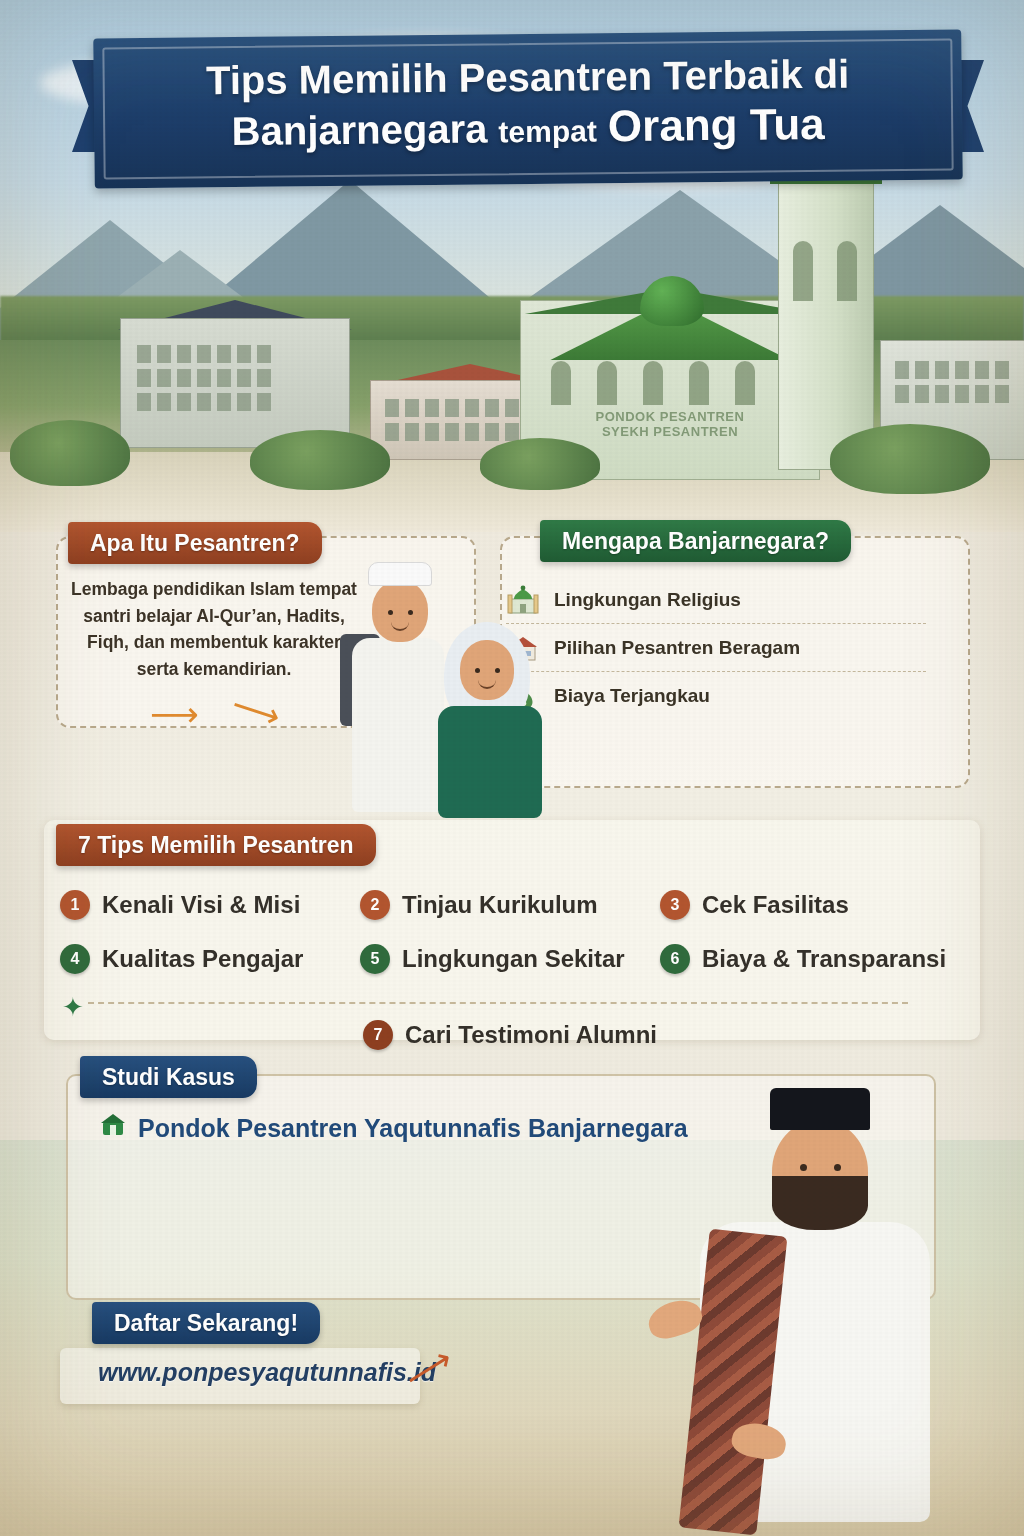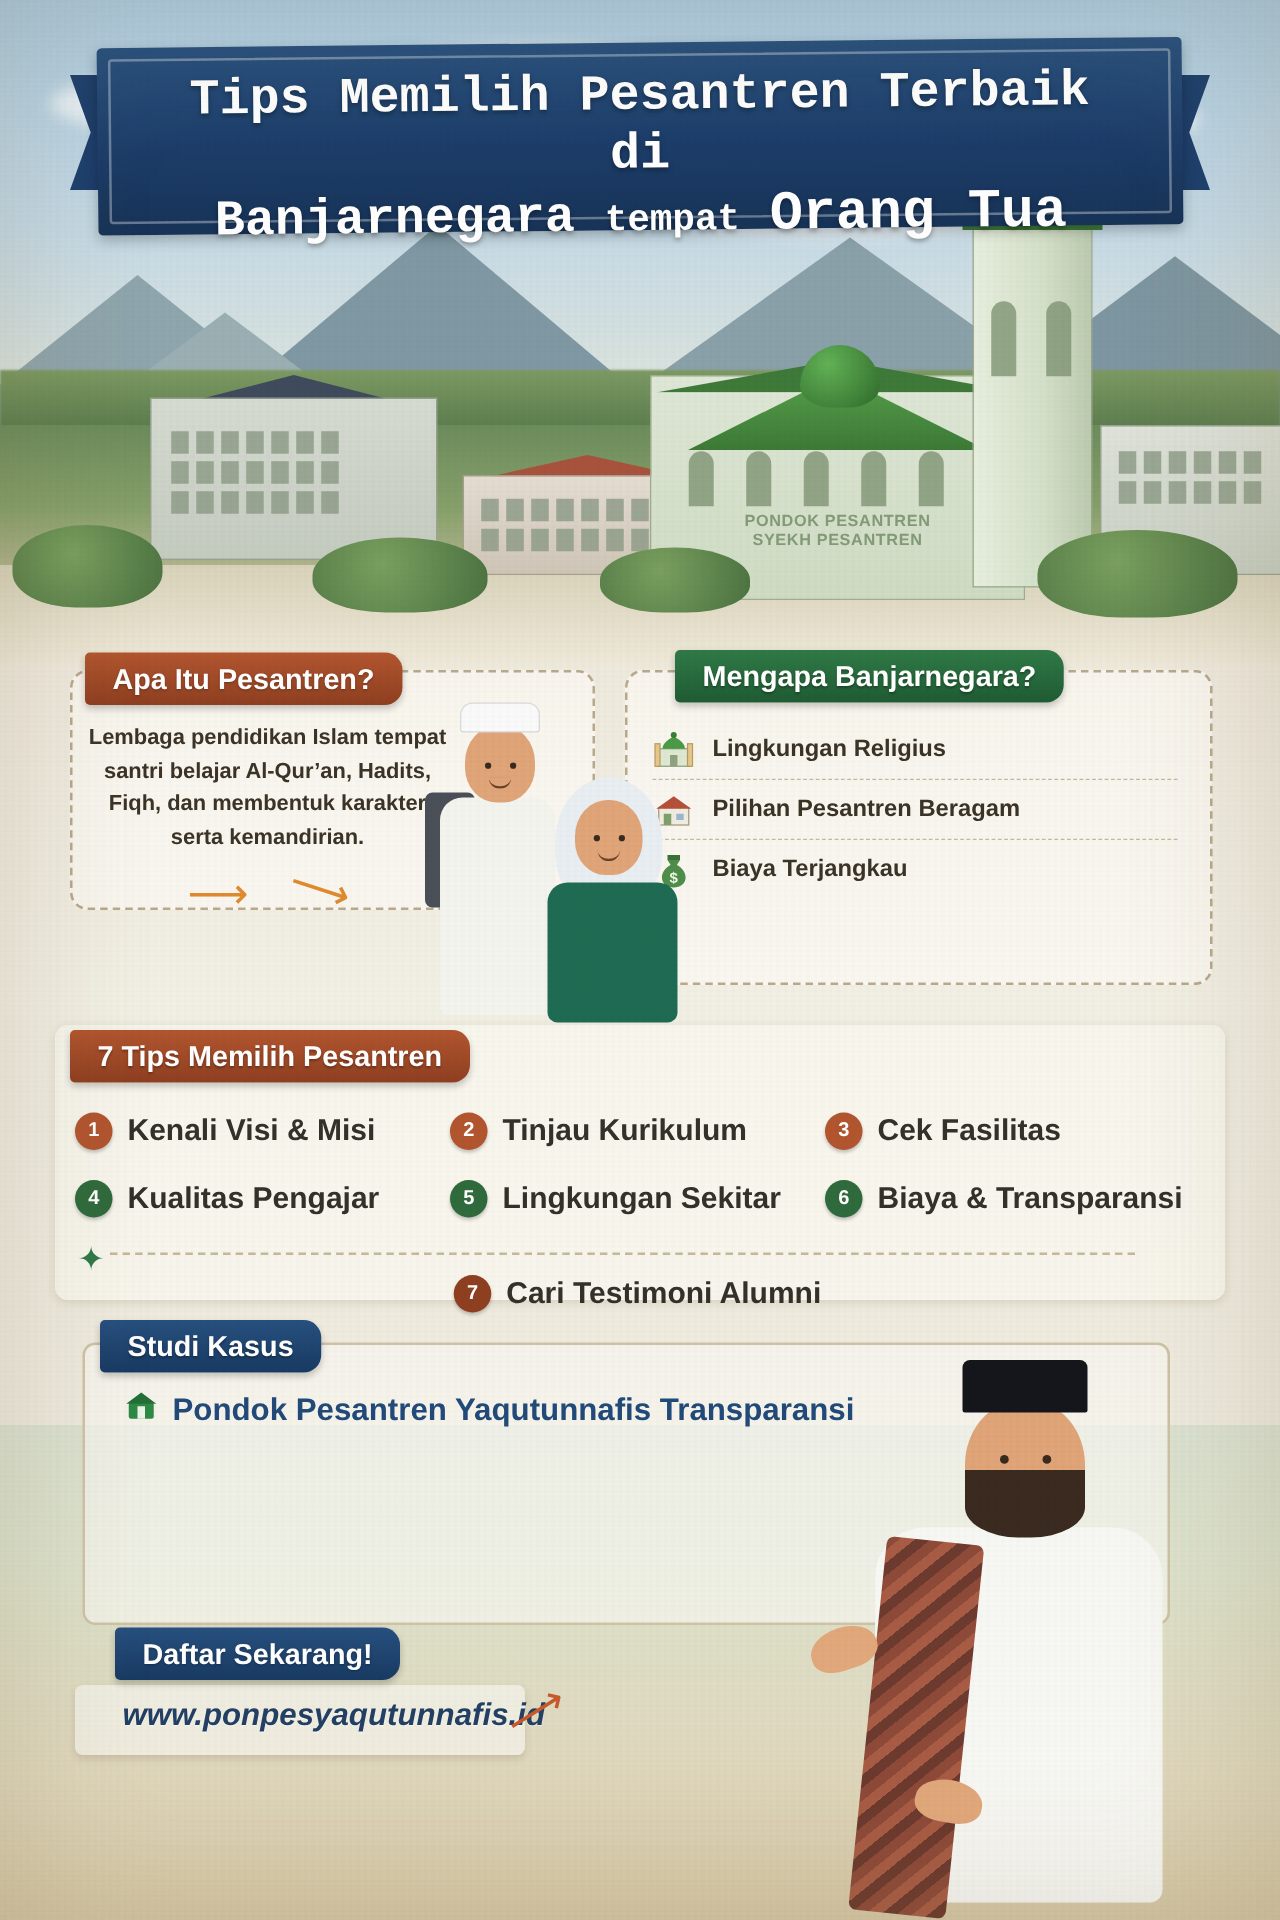--- a/index.html
+++ b/index.html
@@ -145,21 +145,21 @@
       repeating-linear-gradient(0deg, rgba(255,255,255,.035) 0 2px, rgba(0,0,0,.015) 2px 4px),
       repeating-linear-gradient(90deg, rgba(255,255,255,.03) 0 3px, rgba(0,0,0,.012) 3px 6px);
     mix-blend-mode: multiply; opacity: .55;
   }
   .vignette {
     position: absolute; inset: 0; pointer-events: none;
     box-shadow: inset 0 0 120px rgba(120,100,60,.22);
   }
 
   
-  .ribbon-wrap { position: absolute; left: 56px; top: 34px; width: 912px; height: 160px; font-family: Liberation Mono, monospace; }
+  .ribbon-wrap { position: absolute; left: 72px; top: 34px; width: 912px; height: 160px; }
   .ribbon-tail {
     position: absolute; top: 26px; width: 46px; height: 92px;
     background: #1d3f6e;
   }
   .ribbon-tail.left { left: 0; clip-path: polygon(0 0, 100% 0, 100% 100%, 0 100%, 36% 50%); }
   .ribbon-tail.right { right: 0; clip-path: polygon(0 0, 100% 0, 64% 50%, 100% 100%, 0 100%); }
   .ribbon {
     position: absolute; left: 22px; top: 0; width: 868px; height: 150px;
     background: linear-gradient(180deg,#27507f 0%, #1c3c68 60%, #173357 100%);
     border-radius: 4px;
@@ -212,21 +212,21 @@
     color: #3c3327; font-size: 17.5px; line-height: 1.52; text-align: center;
     font-weight: 600;
   }
   .arrow-swoosh {
     position: absolute; font-size: 34px; color: #e08a2e;
   }
 
   
   #card-why { left: 500px; top: 536px; width: 470px; height: 252px; }
   #tab-why { left: 540px; top: 520px; justify-content: flex-end; }
-  .why-list { position: absolute; left: 522px; top: 576px; width: 420px; }
+  .why-list { position: absolute; left: 506px; top: 576px; width: 420px; }
   .why-row {
     display: flex; align-items: center; gap: 14px;
     height: 48px; border-bottom: 1px dashed #c3b79c;
   }
   .why-row:last-child { border-bottom: none; }
   .why-row .label { color: #3a3326; font-size: 19px; font-weight: 600; }
   .ico { width: 34px; height: 34px; position: relative; flex: 0 0 34px; }
 
   
   #panel-tips {
@@ -588,21 +588,21 @@
     <span>Studi Kasus</span>
   </div>
   <div class="case-title">
     <span>
       <svg width="26" height="26" viewBox="0 0 26 26">
         <rect x="3" y="10" width="20" height="13" rx="2" fill="#2f8a46"></rect>
         <path d="M1 11L13 2l12 9z" fill="#247038"></path>
         <rect x="10" y="13" width="6" height="10" fill="#eaf6e6"></rect>
       </svg>
     </span>
-    <span>Pondok Pesantren Yaqutunnafis Transparansi</span>
+    <span>Pondok Pesantren Yaqutunnafis Banjarnegara</span>
   </div>
 
   <div class="person" id="ustadz">
     <div class="robe" style="left:40px; top:150px; width:230px; height:300px;"></div>
     <div class="sash" style="left:34px; top:160px;"></div>
     <div class="head" style="left:112px; top:48px; width:96px; height:108px;">
       <div class="eye" style="left:28px; top:44px; width:7px; height:7px;"></div>
       <div class="eye" style="left:62px; top:44px; width:7px; height:7px;"></div>
       <div class="smile" style="left:34px; top:66px; width:30px; height:14px; border-bottom-width:3px;"></div>
     </div>

